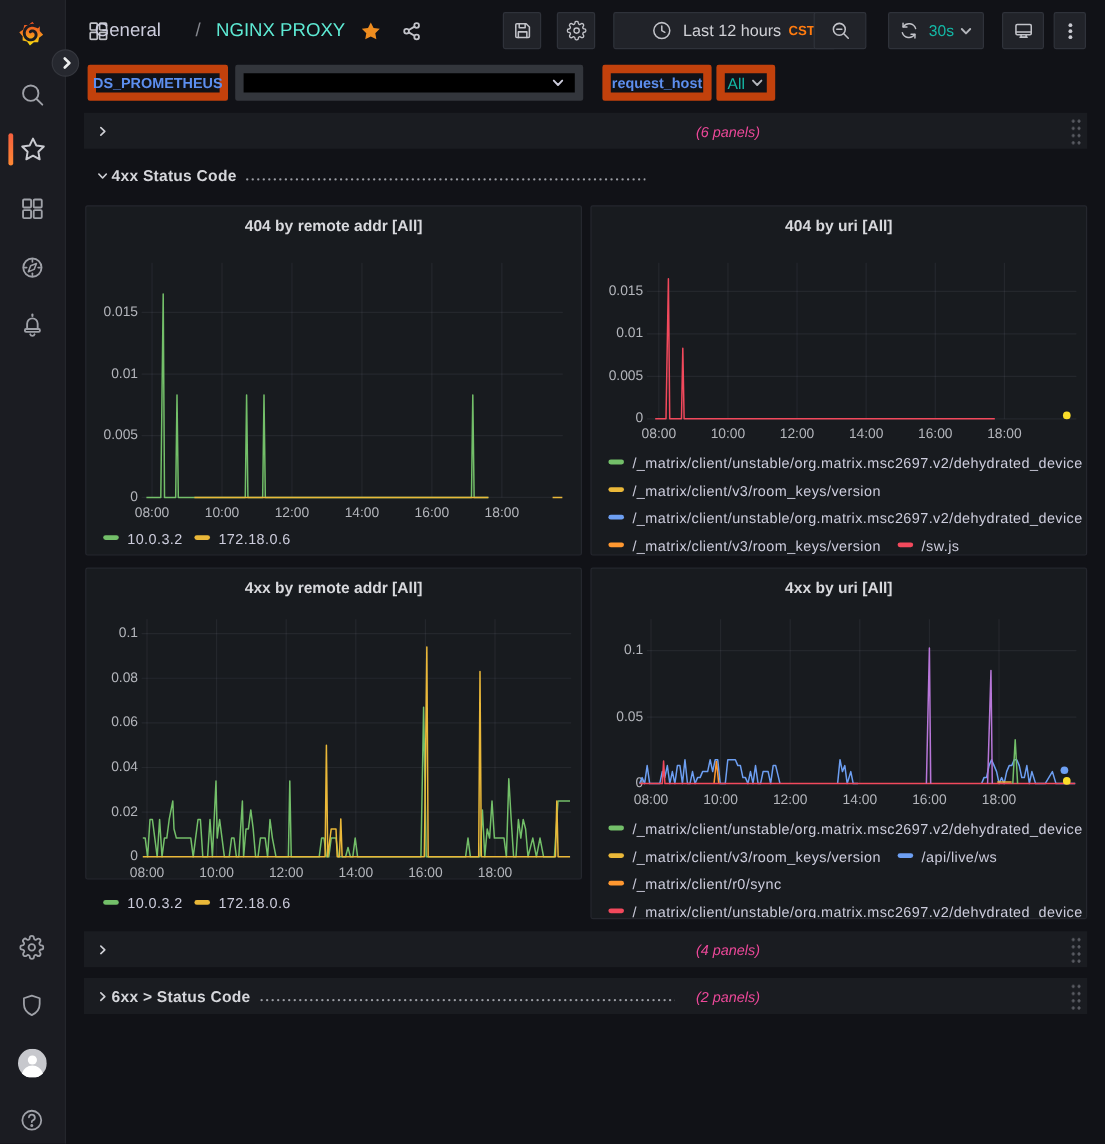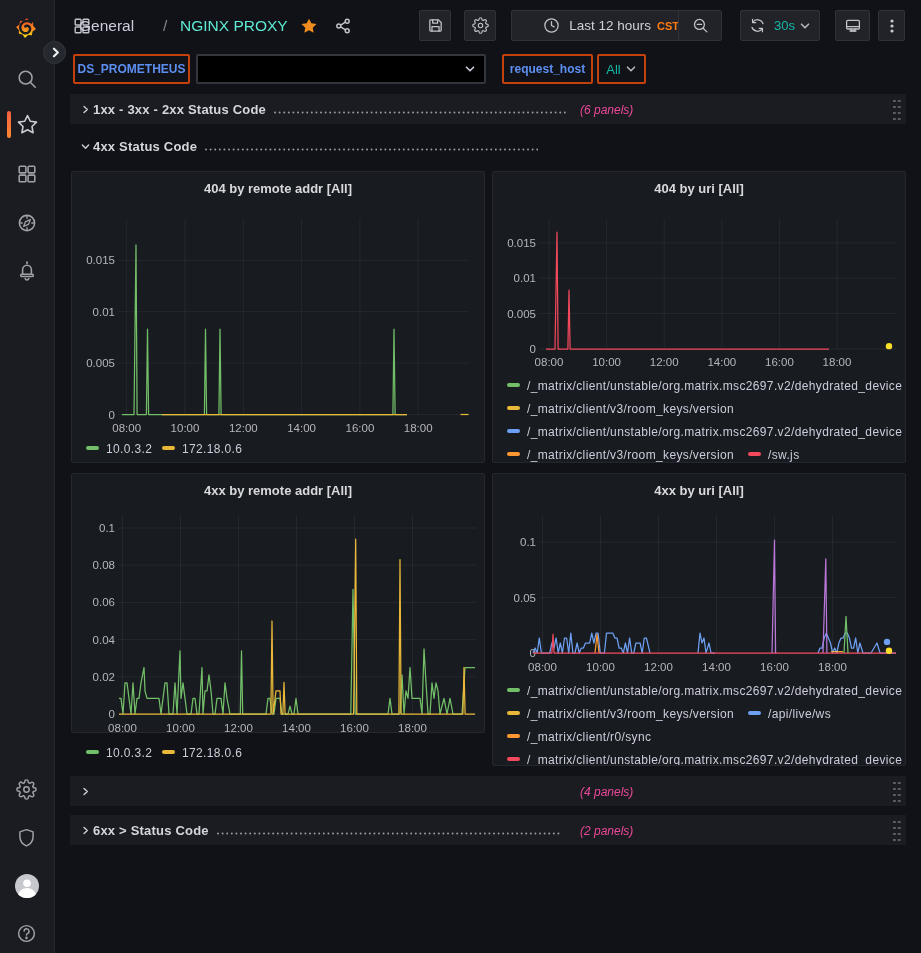--- a/index.html
+++ b/index.html
@@ -3,21 +3,21 @@
 <style>
 * { margin:0; padding:0; box-sizing:border-box; }
 html,body { width:921px; height:953px; background:#111217; overflow:hidden;
   font-family:"Liberation Sans", sans-serif; }
 .abs { position:absolute; }
 #sidebar { position:absolute; left:0; top:0; width:55px; height:953px; background:#1b1c22;
   border-right:1px solid #24262c; z-index:5; }
 .sicon { position:absolute; left:16px; width:22px; height:22px; }
 .btn { position:absolute; top:10px; height:31px; background:#212329; border:1px solid #2f323a;
   border-radius:2px; display:flex; align-items:center; justify-content:center; }
-.vbox { position:absolute; top:54px; height:30px; border:2px solid #c2410c; border-radius:2px;
+.vbox { position:absolute; top:54px; height:30px; border:7px solid #c2410c; border-radius:2px;
   display:flex; align-items:center; justify-content:center; }
 .rowhdr { position:absolute; left:70px; width:836px; height:30px; }
 .rowbg { background:#1a1c21; }
 .rowflex { position:absolute; left:23px; top:7px; height:17px; display:flex; align-items:center; }
 .rowtitle { font-size:13px; font-weight:bold; letter-spacing:0.2px; color:#d5d6db; white-space:nowrap; }
 .dots { height:3px; margin-left:7px; margin-top:6px; overflow:hidden; }
 .pcount { position:absolute; left:510px; top:9px; font-style:italic; font-size:12px; color:#ec4899; }
 .rchev { position:absolute; left:10px; top:10px; width:11px; height:11px; }
 .draghandle { position:absolute; right:4px; top:4px; width:10px; height:23px;
   background-image:radial-gradient(circle, #5a5c63 1.1px, transparent 1.4px);
@@ -181,28 +181,20 @@
 <div class="vbox" style="left:597px;width:49px">
     <span style="font-size:13px;color:#14b8a6">All</span>
 <svg width="12" height="12" viewBox="0 0 12 12" fill="none" style="margin-left:4px">
       <path d="M2.5 4.2 L6 7.8 L9.5 4.2" stroke="#b4b6bc" stroke-width="1.6" stroke-linecap="round" stroke-linejoin="round"></path>
     </svg>
   </div>
 <div class="rowhdr rowbg" style="top:94px">
     <svg class="rchev" width="11" height="11" viewBox="0 0 12 12" fill="none">
       <path d="M4.4 2.6 L8 6 L4.4 9.4" stroke="#cfd0d6" stroke-width="1.5" stroke-linecap="round" stroke-linejoin="round"></path>
     </svg>
-    <div class="rowflex" style="width:473px">
-      <span class="rowtitle">1xx - 3xx - 2xx Status Code</span>
-      <div class="dots" style="flex:1">
-        <svg width="480" height="3" style="display:block">
-          <line x1="2" y1="1.5" x2="480" y2="1.5" stroke="#9a9ca3" stroke-width="1.9" stroke-dasharray="0.05 4.55" stroke-linecap="round"></line>
-        </svg>
-      </div>
-    </div>
     <div class="pcount">(6 panels)</div>
     <div class="draghandle"></div>
   </div>
 <div class="rowhdr " style="top:131px">
     <svg class="rchev" width="11" height="11" viewBox="0 0 12 12" fill="none">
       <path d="M2.6 4.4 L6 8 L9.4 4.4" stroke="#cfd0d6" stroke-width="1.5" stroke-linecap="round" stroke-linejoin="round"></path>
     </svg>
     <div class="rowflex" style="width:445px">
       <span class="rowtitle">4xx Status Code</span>
       <div class="dots" style="flex:1">

